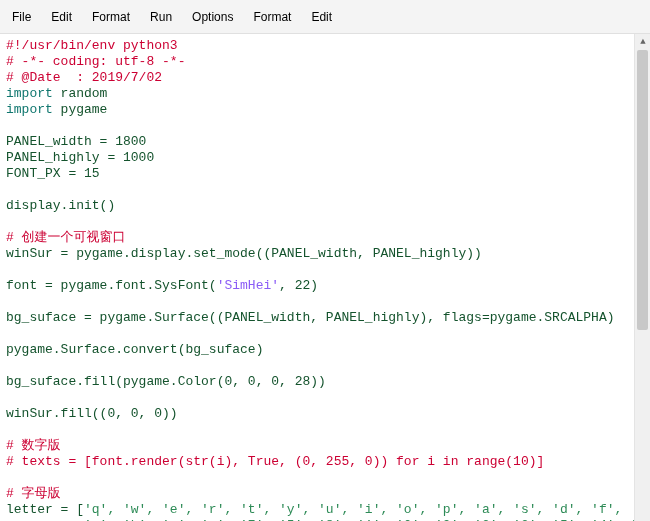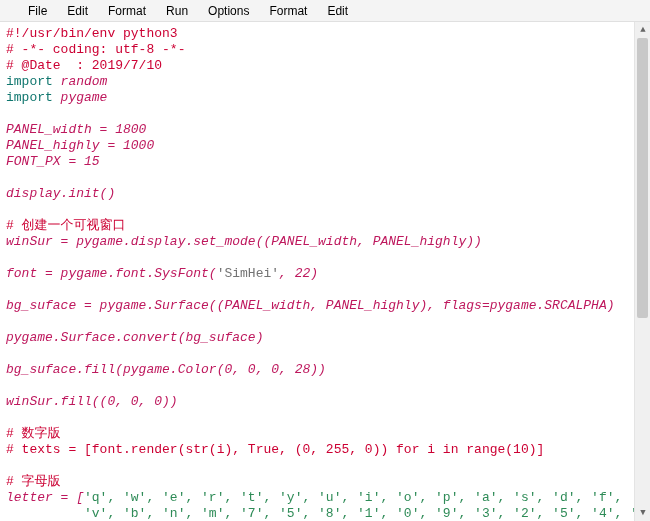--- a/index.html
+++ b/index.html
@@ -8,26 +8,26 @@
     width: 650px;
     height: 521px;
     background: #ffffff;
     font-family: "Consolas", "Courier New", monospace;
     font-size: 13px;
     overflow: hidden;
   }
   .menubar {
     display: flex;
     align-items: center;
-    height: 22px;
+    height: 34px;
     background: #f4f4f4;
     border-bottom: 1px solid #e0e0e0;
     font-family: "Segoe UI", Tahoma, sans-serif;
     font-size: 12px;
-    padding-left: 18px;
+    padding-left: 2px;
     box-sizing: border-box;
   }
   .menu-item {
     padding: 2px 10px;
     color: #000;
     cursor: default;
   }
   .editor-wrap {
     position: relative;
     width: 650px;
@@ -80,41 +80,41 @@
     top: 0;
     height: 60%;
     background: #c8c8c8;
     border-radius: 2px;
   }
   .scroll-arrow.bottom { position: absolute; bottom: 0; left: 0; }
 
   
   .c-red    { color: #cc0033; }  
   .c-orange { color: #0f766e; }  
-  .c-green  { color: #737373; }  
+  .c-green  { color: #8b5cf6; }  
   .c-green2 { color: #2e8b57; margin-top: 32px; }  
-  .c-black  { color: #be185d; font-style: italic; }
+  .c-black  { color: #14532d; }
 </style>
 </head>
 <body>
 
 <div class="menubar">
   <span class="menu-item">File</span>
   <span class="menu-item">Edit</span>
   <span class="menu-item">Format</span>
   <span class="menu-item">Run</span>
   <span class="menu-item">Options</span>
   <span class="menu-item">Format</span>
   <span class="menu-item">Edit</span>
 </div>
 
 <div class="editor-wrap">
   <div class="editor"><span class="c-red">#!/usr/bin/env python3</span>
 <span class="c-red"># -*- coding: utf-8 -*-</span>
-<span class="c-red"># @Date  : 2019/7/10</span>
+<span class="c-red"># @Date  : 2019/7/02</span>
 <span class="c-orange">import</span><span class="c-black"> random</span>
 <span class="c-orange">import</span><span class="c-black"> pygame</span>
 <span></span>
 <span class="c-black">PANEL_width = 1800</span>
 <span class="c-black">PANEL_highly = 1000</span>
 <span class="c-black">FONT_PX = 15</span>
 <span></span>
 <span class="c-black">display.init()</span>
 <span></span>
 <span class="c-red"># 创建一个可视窗口</span>

